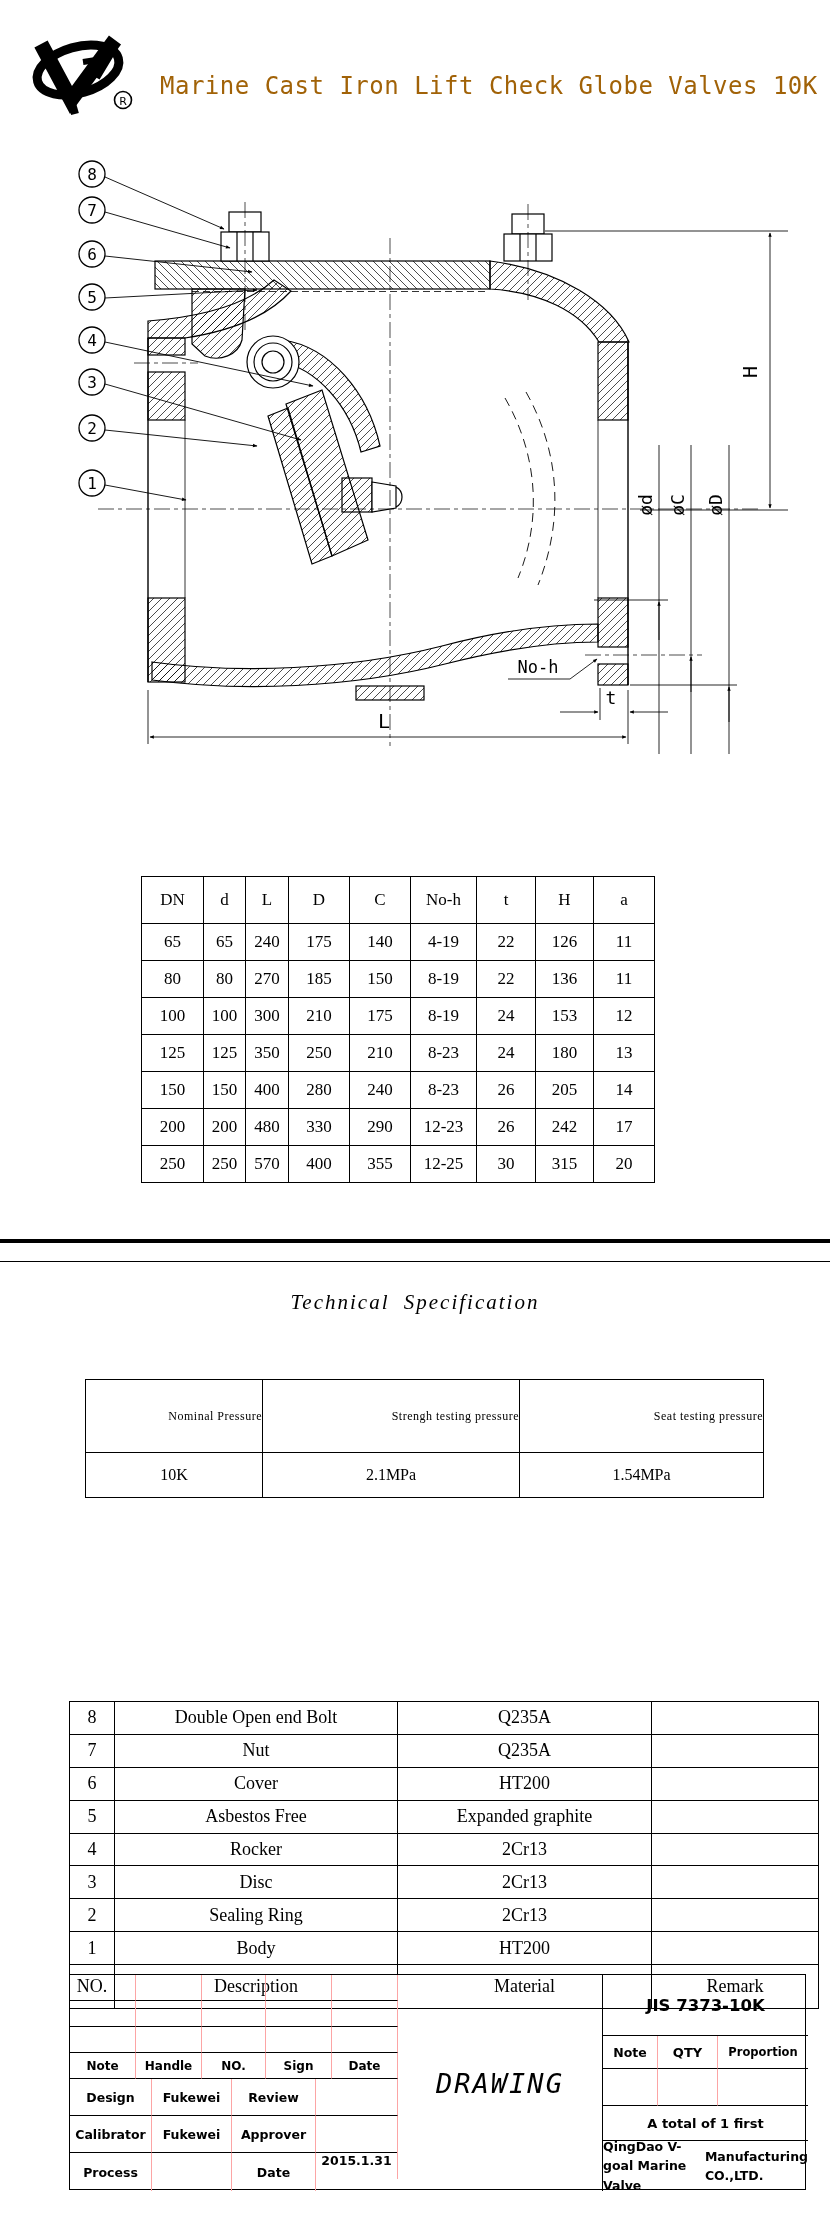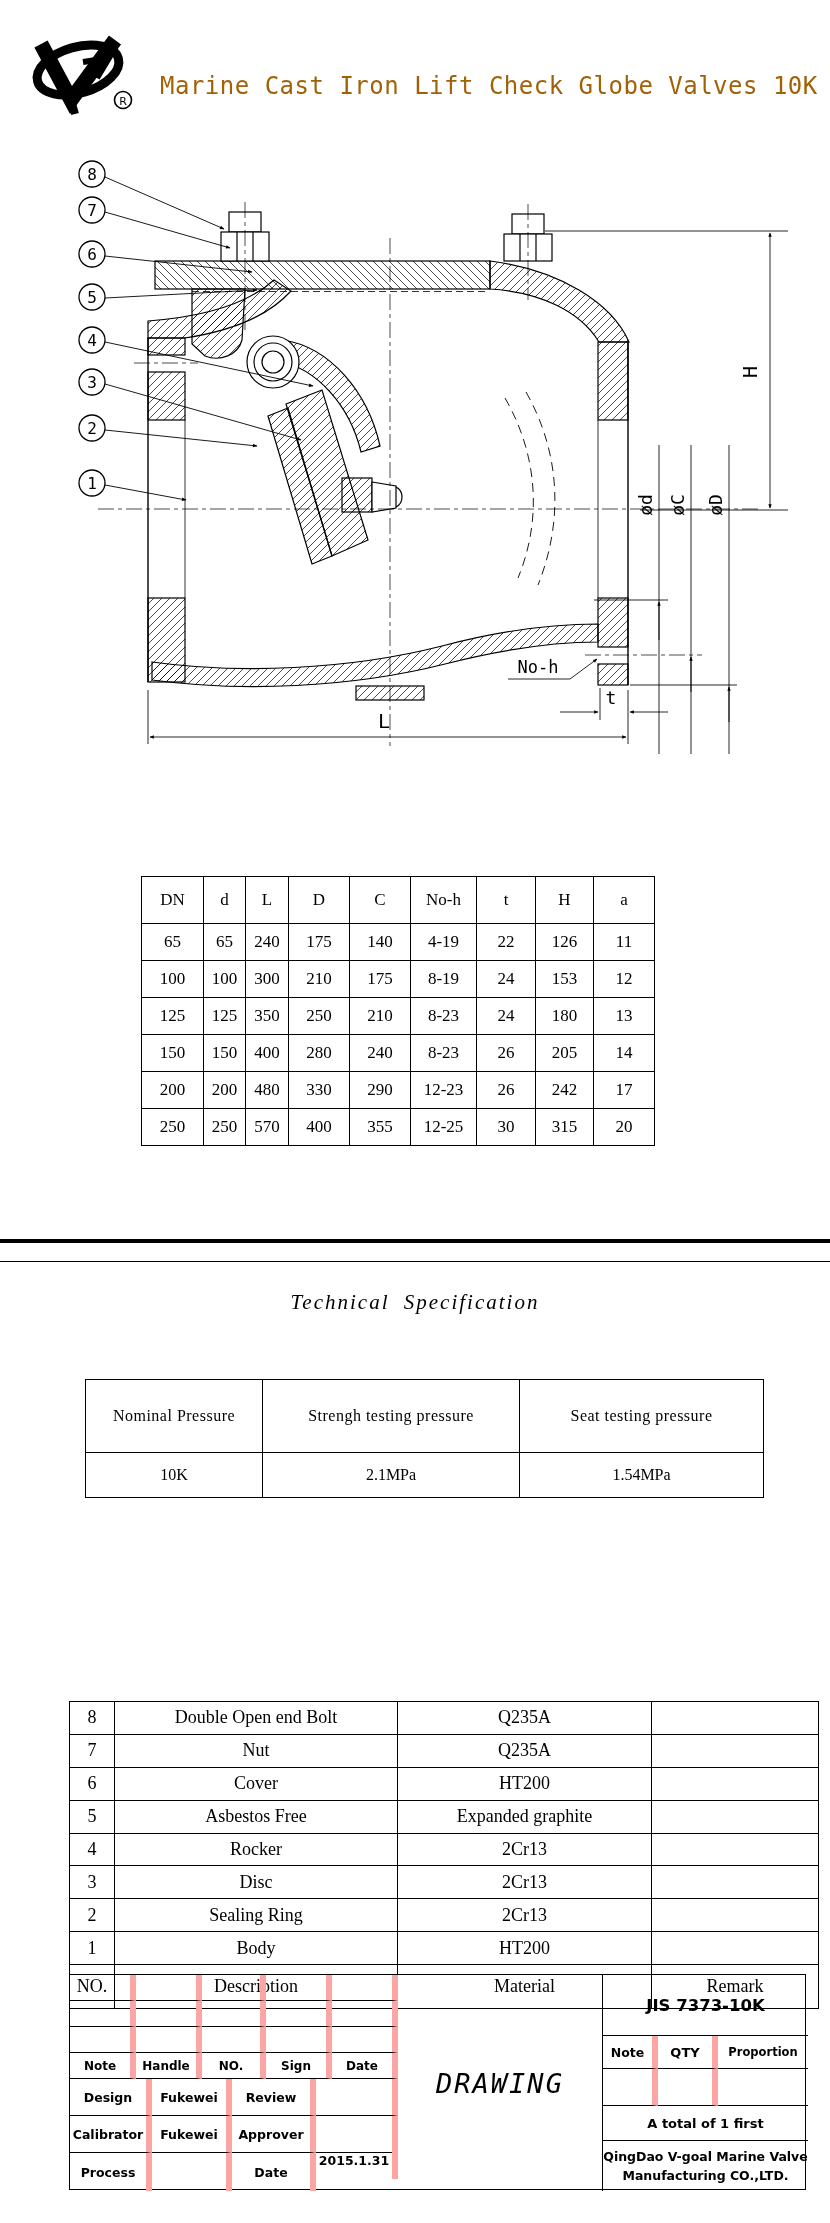--- a/index.html
+++ b/index.html
@@ -17,30 +17,30 @@
   #dim-table table{width:513px;border:1.5px solid #000;}
   #dim-table th{height:46px;font-size:17px;}
   #dim-table td{height:36px;font-size:17px;}
   
   .div-thick{left:0;top:1239px;width:830px;height:4px;background:#000;}
   .div-thin{left:0;top:1261px;width:830px;height:1px;background:#000;}
   
   .spec-head{left:0;top:1290px;width:830px;text-align:center;font-size:21px;letter-spacing:2px;word-spacing:7px;font-style:italic;}
   #spec-table{left:85px;top:1343px;}
   #spec-table table{width:678px;border:1.5px solid #000;}
-  #spec-table .hrow td{height:72px;font-size:16px;letter-spacing:.5px;}
+  #spec-table .hrow td{height:72px;font-size:12px;letter-spacing:.5px;text-align:right;}
   #spec-table .vrow td{height:44px;font-size:16px;}
   
   #parts-table{left:69px;top:1665px;}
   #parts-table table{width:749px;border:1.5px solid #000;}
   #parts-table td{height:31.9px;font-size:18px;}
   #parts-table tr.pfoot td{height:43px;font-size:18px;}
   
   #tblock{left:69px;top:1974px;width:737px;height:216px;border:1.5px solid #000;box-sizing:border-box;font-family:"DejaVu Sans", sans-serif;font-weight:bold;}
-  .cell{position:absolute;box-sizing:border-box;border-right:6px solid #fca5a5;border-bottom:1px solid #000;
+  .cell{position:absolute;box-sizing:border-box;border-right:1px solid #fca5a5;border-bottom:1px solid #000;
         display:flex;align-items:center;justify-content:center;font-size:12.5px;}
   .noR{border-right:none;} .noB{border-bottom:none;}
   #drawing-label{position:absolute;left:328px;top:0;width:204px;height:216px;display:flex;align-items:center;justify-content:center;
         font-family:"DejaVu Sans Mono", monospace;font-weight:normal;font-size:27px;letter-spacing:2px;font-style:italic;}
   .rb{position:absolute;box-sizing:border-box;border-left:1px solid #000;}
 </style>
 </head>
 <body>
 
 <div class="page">
@@ -256,20 +256,31 @@
       <tbody>
           <tr>
             <td>65</td>
             <td>65</td>
             <td>240</td>
             <td>175</td>
             <td>140</td>
             <td>4-19</td>
             <td>22</td>
             <td>126</td>
+            <td>11</td>
+          </tr>
+          <tr>
+            <td>80</td>
+            <td>80</td>
+            <td>270</td>
+            <td>185</td>
+            <td>150</td>
+            <td>8-19</td>
+            <td>22</td>
+            <td>136</td>
             <td>11</td>
           </tr>
           <tr>
             <td>100</td>
             <td>100</td>
             <td>300</td>
             <td>210</td>
             <td>175</td>
             <td>8-19</td>
             <td>24</td>
@@ -460,20 +471,20 @@
 
     <div class="rb" style="left:532px;top:0;width:205px;height:216px">
       <div class="cell noR" style="left:0;top:0;width:205px;height:61px;font-size:16.5px">JIS 7373-10K</div>
       <div class="cell" style="left:0;top:61px;width:55px;height:33px">Note</div>
       <div class="cell" style="left:55px;top:61px;width:60px;height:33px;font-size:13px">QTY</div>
       <div class="cell noR" style="left:115px;top:61px;width:90px;height:33px;font-size:11.5px">Proportion</div>
       <div class="cell" style="left:0;top:94px;width:55px;height:37px"></div>
       <div class="cell" style="left:55px;top:94px;width:60px;height:37px"></div>
       <div class="cell noR" style="left:115px;top:94px;width:90px;height:37px"></div>
       <div class="cell noR" style="left:0;top:131px;width:205px;height:35px;font-size:13px">A total of 1 first</div>
-      <div class="cell noR noB" style="left:0;top:166px;width:205px;height:50px;flex-direction:column;line-height:1.55;font-size:12.5px">
+      <div class="cell noR noB" style="left:0;top:166px;width:205px;height:50px;line-height:1.55;font-size:12.5px">
         <span>QingDao V-goal Marine Valve</span>
         <span>Manufacturing CO.,LTD.</span>
       </div>
     </div>
   </div>
 
 </div>
 
 </body></html>

